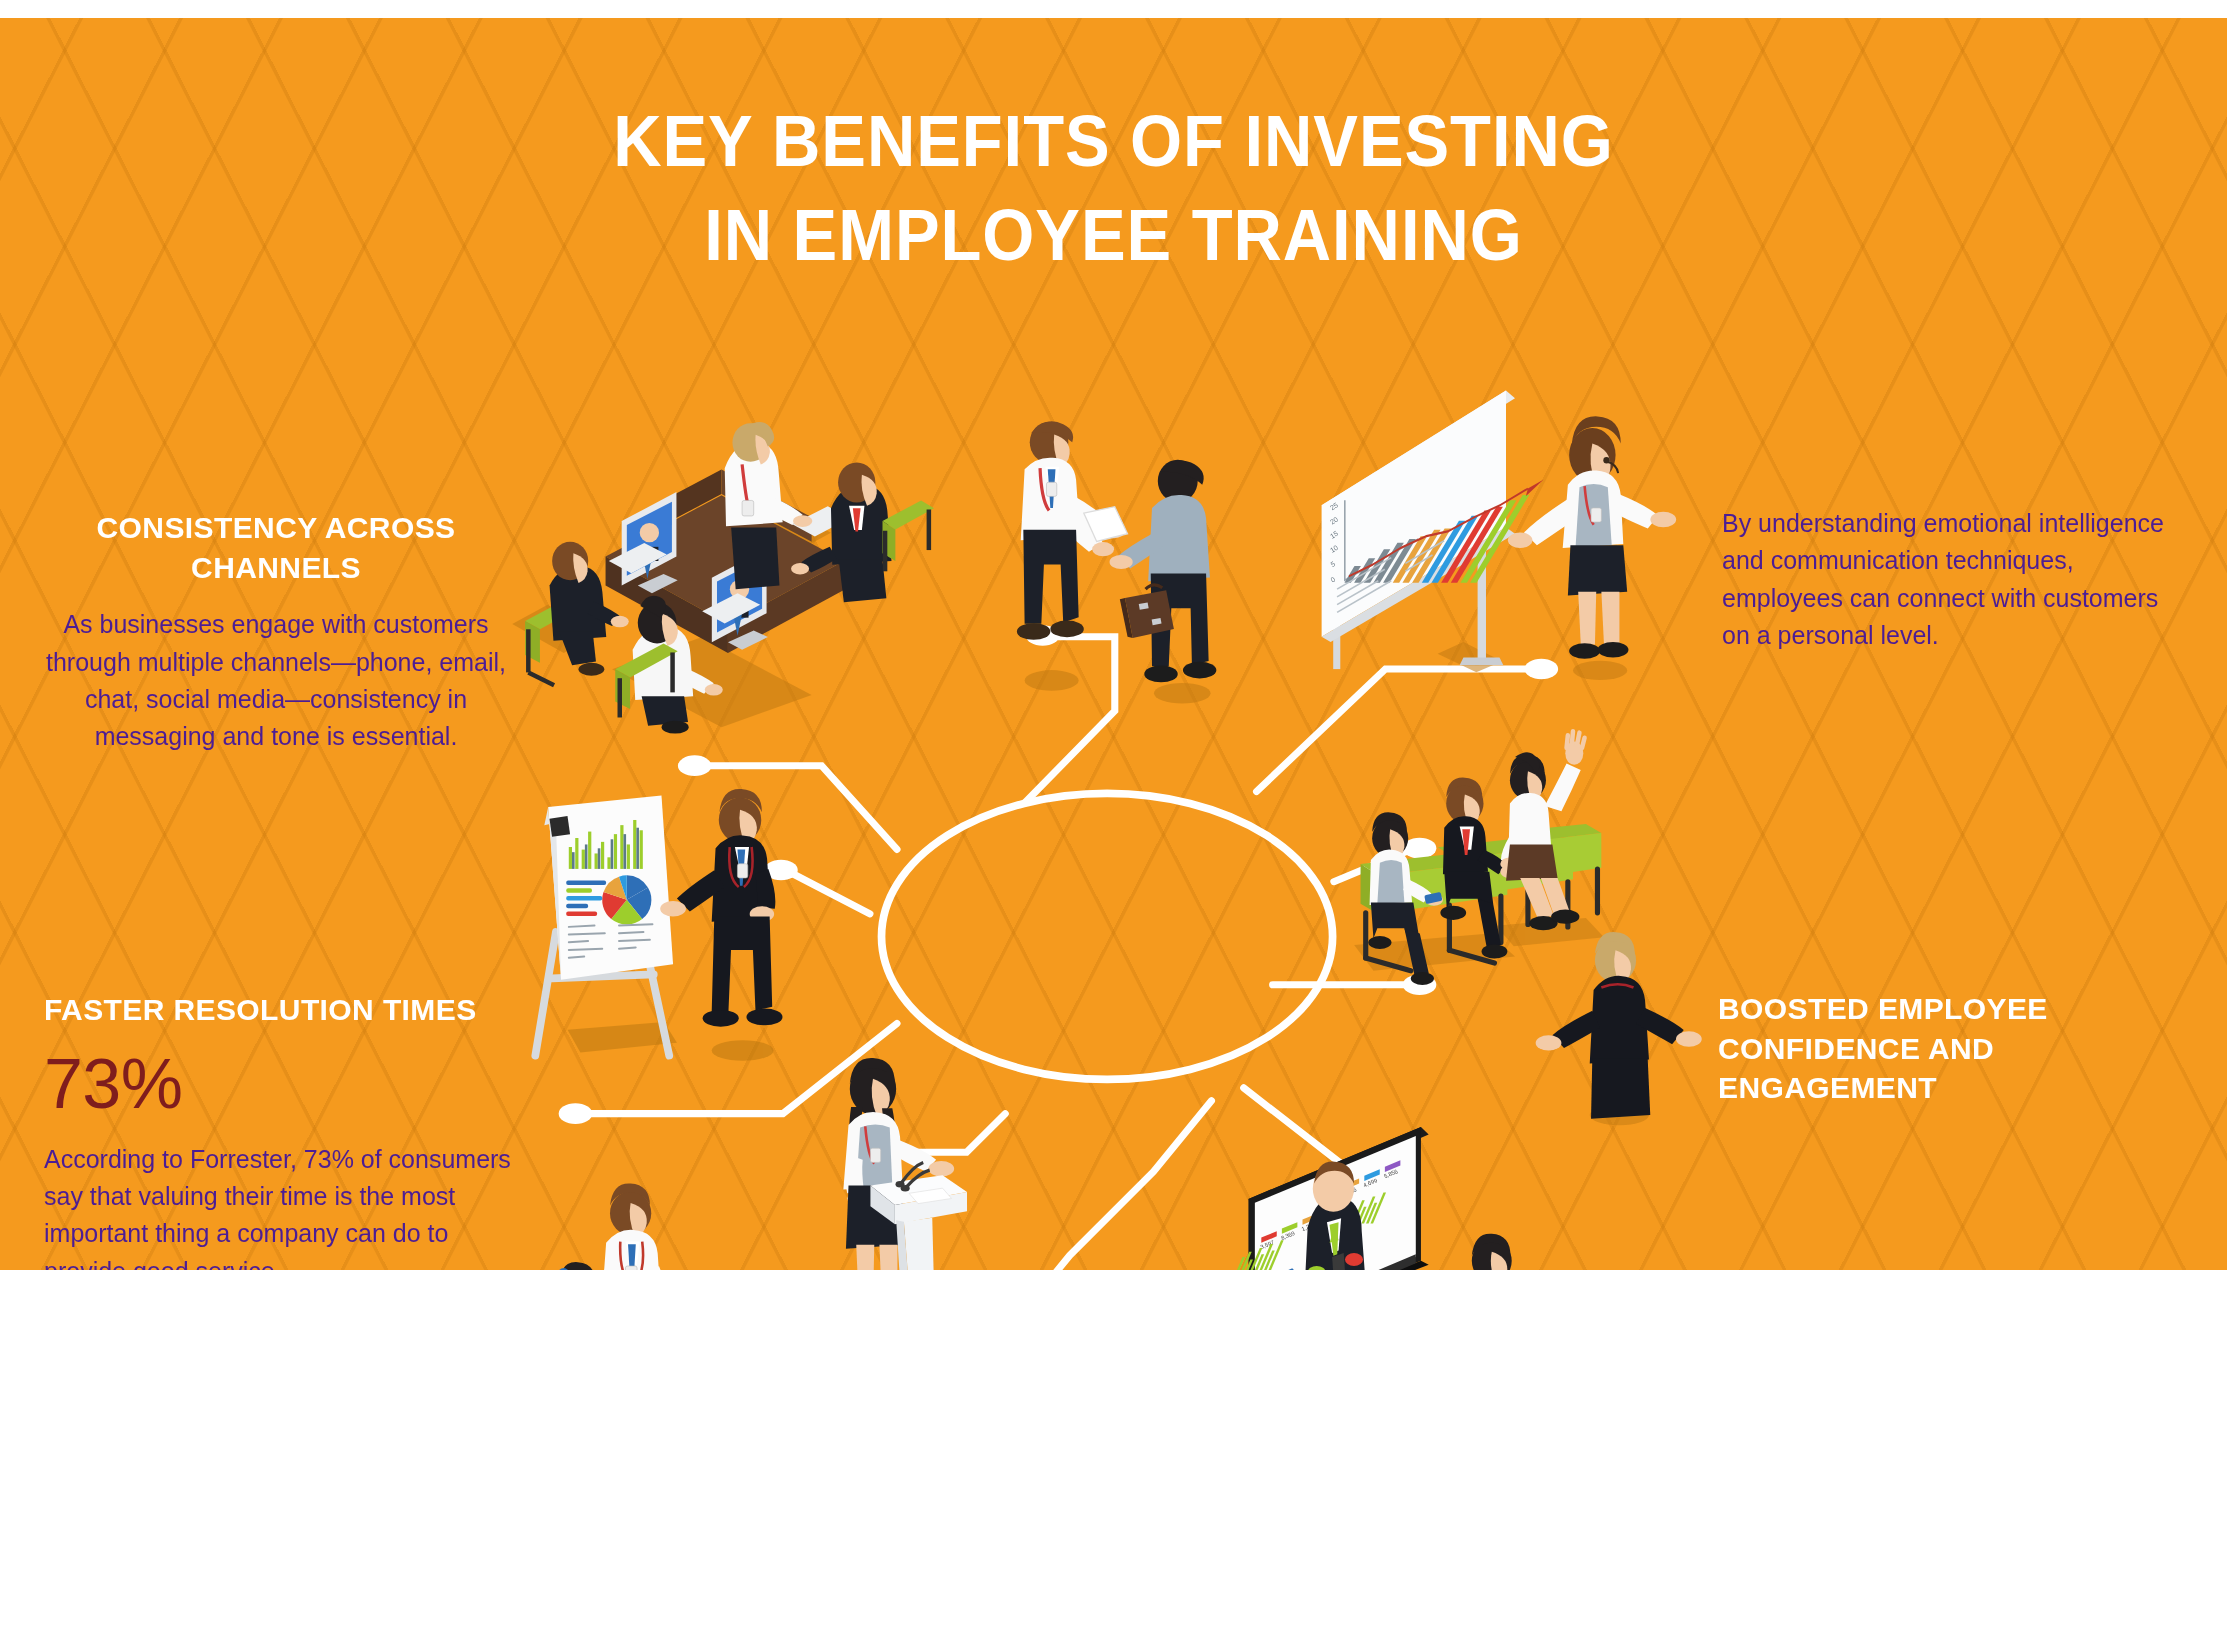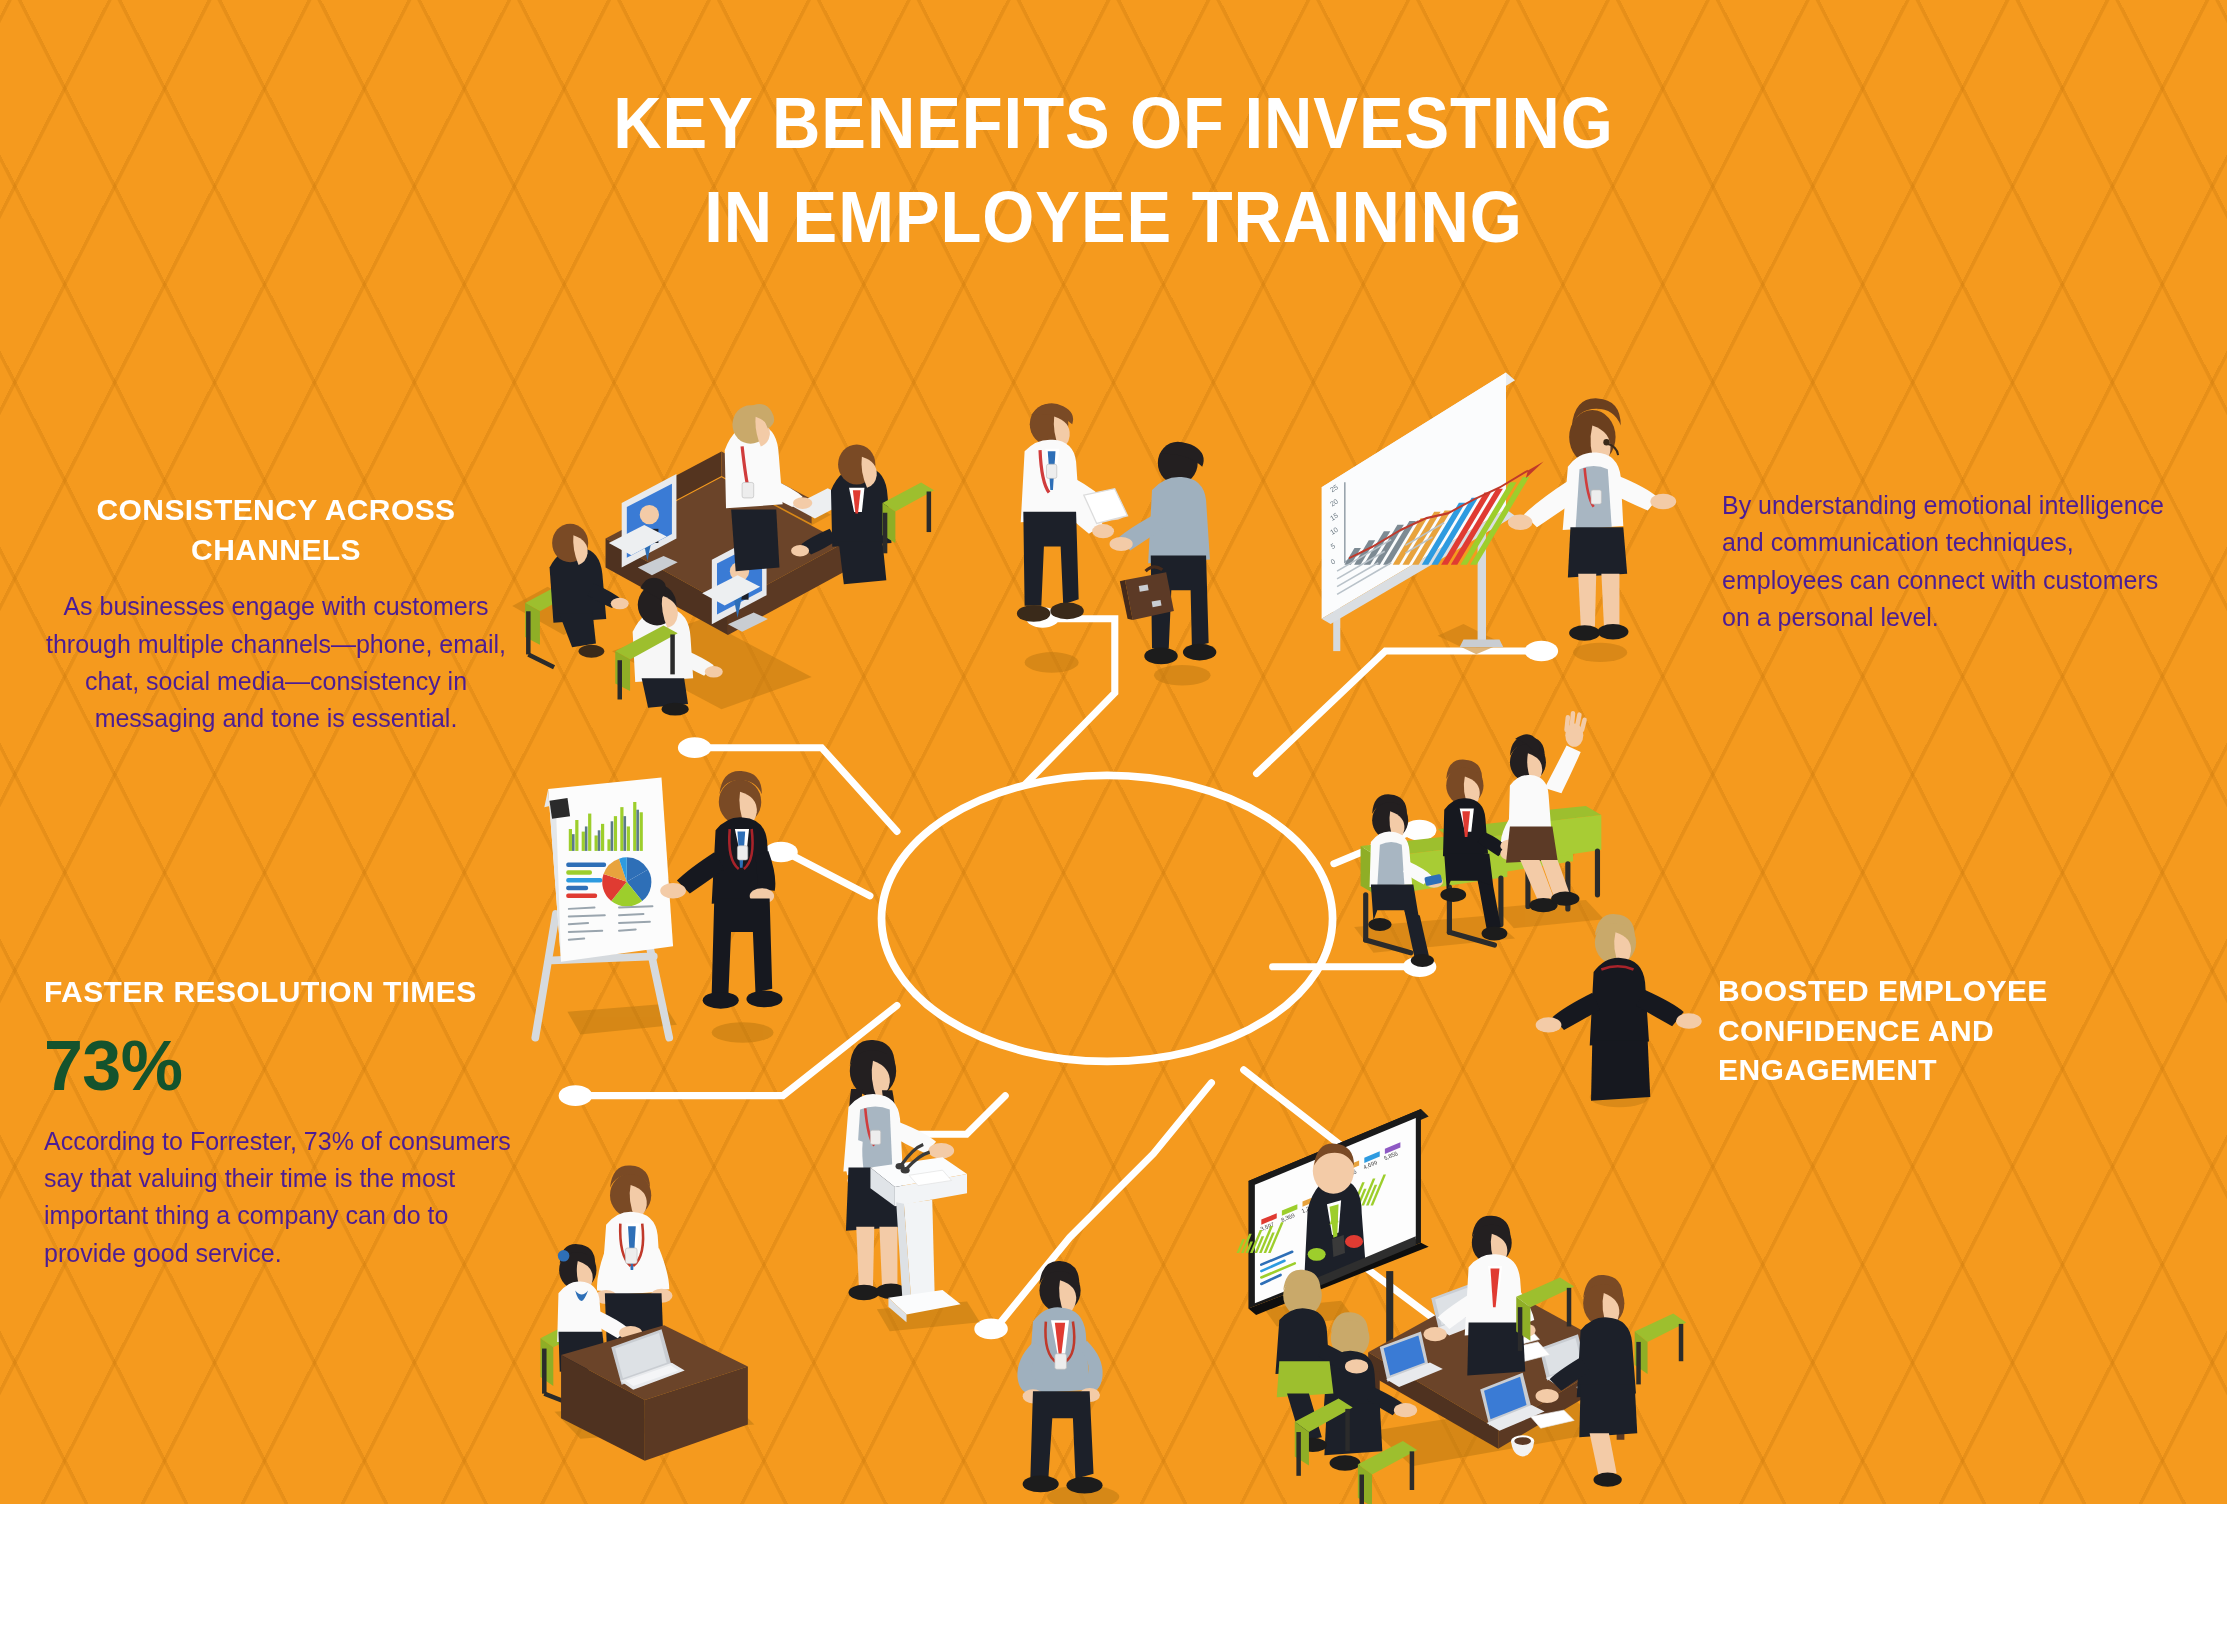--- a/index.html
+++ b/index.html
@@ -8,23 +8,24 @@
   html, body {
     width: 2227px;
     height: 1650px;
     overflow: hidden;
     font-family: "Liberation Sans", sans-serif;
   }
 
   #canvas {
     position: relative;
     width: 2227px;
-    height: 1504px;
+    height: 1252px;
     background-color: #F59A1E;
     overflow: hidden;
+    margin-top: 18px;
   }
 
   
   #grid-texture {
     position: absolute;
     inset: 0;
     background-image:
       repeating-linear-gradient(63deg,
         rgba(200,120,10,0.00) 0px,
         rgba(200,120,10,0.00) 75px,
@@ -76,23 +77,23 @@
     margin-bottom: 19.3px;
   }
   .callout-body {
     color: #4c1d95;
     font-family: "Liberation Sans Narrow", "Liberation Sans", sans-serif;
     font-weight: normal;
     font-size: 25px;
     line-height: 1.49;
   }
   .callout-stat {
-    color: #14532d;
+    color: #7f1d1d;
     font-family: "Liberation Sans Narrow", "Liberation Sans", sans-serif;
-    font-weight: bold;
+    font-weight: normal;
     font-size: 70px;
     line-height: 1.0;
     letter-spacing: -0.6px;
     margin: 11.6px 0 22px 0;
   }
 
   #callout-consistency     { left: 44px;  top: 490px;  width: 464px; text-align: center; }
   #callout-resolution      { left: 44px;  top: 972px; width: 471px; }
   #callout-empathy         { left: 1722px; top: 487px;  width: 464px; }
   #callout-confidence      { left: 1718px; top: 971px; width: 483px; }

